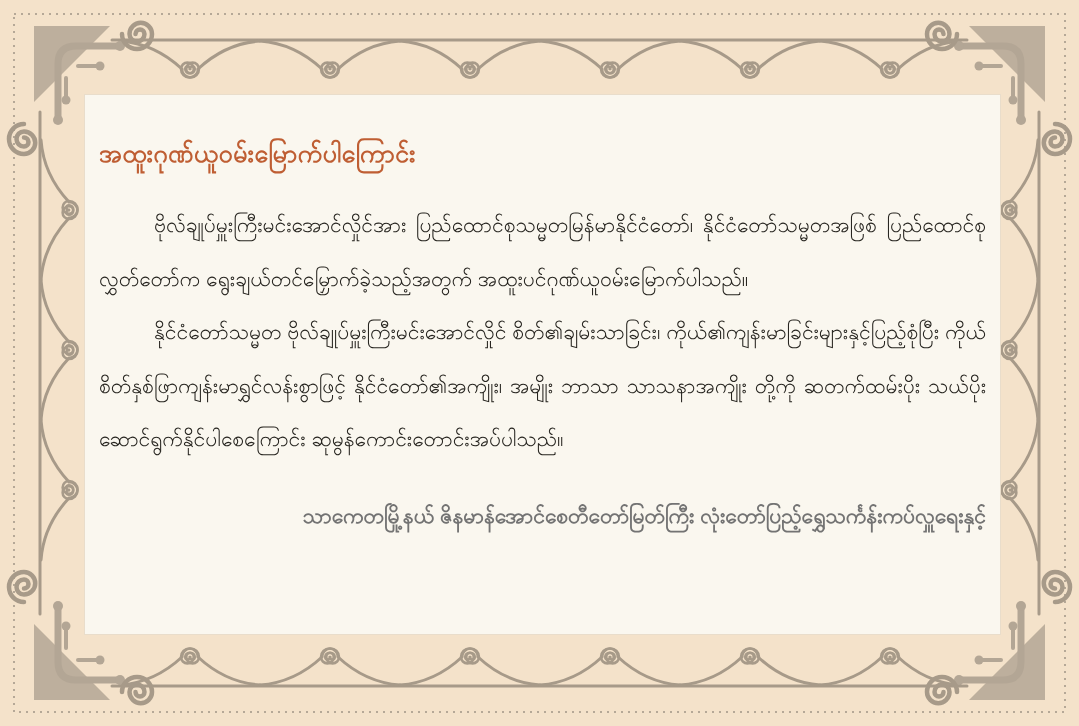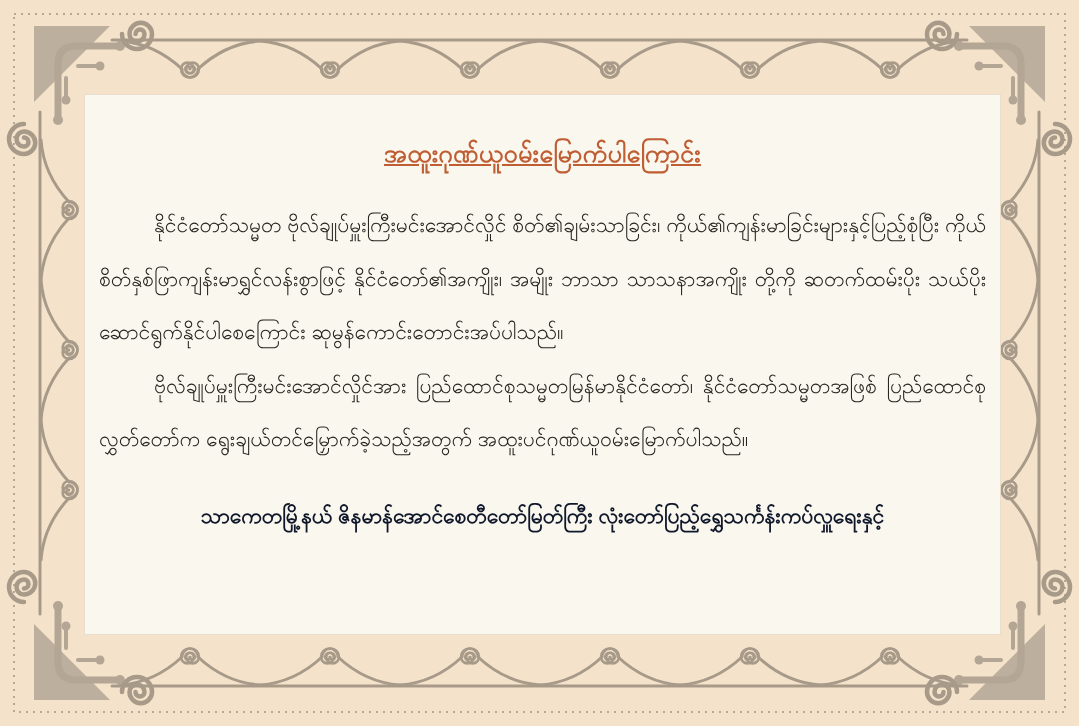--- a/index.html
+++ b/index.html
@@ -15,46 +15,43 @@
     position:absolute;
     left:84px;top:94px;
     width:917px;height:541px;
     background:#faf7ef;
     border:1px solid #e9ddcb;
     box-sizing:border-box;
     padding:26px 14px 0 14px;
   }
   .title{
     margin:16px 0 24px 0;
-    text-align:center;
     font-size:25px;
     font-weight:bold;
     letter-spacing:0.5px;
     color:#bf5e33;
-    text-decoration:underline;
   }
   .body-par{
     margin:0;
     font-size:21px;
     color:#26241f;
     line-height:2.55;
     text-align:justify;
     text-indent:55px;
   }
   .signature{
     margin-top:26px;
     text-align:right;
     font-weight:bold;
   }
   .signature p{
     margin:0;
     font-size:21px;
-    color:#0f172a;
+    color:#737373;
     line-height:2.3;
-    text-align:center;
   }
 </style>
 </head>
 <body>
 
 <div class="page">
 
   <svg class="frame" viewBox="0 0 1079 726" xmlns="http://www.w3.org/2000/svg" aria-hidden="true">
     <defs>
 
@@ -122,21 +119,21 @@
 
     <use href="#corner"></use>
     <use href="#corner" transform="translate(1079,0) scale(-1,1)"></use>
     <use href="#corner" transform="translate(0,726) scale(1,-1)"></use>
     <use href="#corner" transform="translate(1079,726) scale(-1,-1)"></use>
   </svg>
 
   <div class="panel">
     <h1 class="title">အထူးဂုဏ်ယူဝမ်းမြောက်ပါကြောင်း</h1>
 
+    <p class="body-par">ဗိုလ်ချုပ်မှူးကြီးမင်းအောင်လှိုင်အား ပြည်ထောင်စုသမ္မတမြန်မာနိုင်ငံတော်၊ နိုင်ငံတော်သမ္မတအဖြစ် ပြည်ထောင်စုလွှတ်တော်က ရွေးချယ်တင်မြှောက်ခဲ့သည့်အတွက် အထူးပင်ဂုဏ်ယူဝမ်းမြောက်ပါသည်။</p>
+
     <p class="body-par">နိုင်ငံတော်သမ္မတ ဗိုလ်ချုပ်မှူးကြီးမင်းအောင်လှိုင် စိတ်၏ချမ်းသာခြင်း၊ ကိုယ်၏ကျန်းမာခြင်းများနှင့်ပြည့်စုံပြီး ကိုယ်စိတ်နှစ်ဖြာကျန်းမာရွှင်လန်းစွာဖြင့် နိုင်ငံတော်၏အကျိုး၊ အမျိုး ဘာသာ သာသနာအကျိုး တို့ကို ဆတက်ထမ်းပိုး သယ်ပိုးဆောင်ရွက်နိုင်ပါစေကြောင်း ဆုမွန်ကောင်းတောင်းအပ်ပါသည်။</p>
-
-    <p class="body-par">ဗိုလ်ချုပ်မှူးကြီးမင်းအောင်လှိုင်အား ပြည်ထောင်စုသမ္မတမြန်မာနိုင်ငံတော်၊ နိုင်ငံတော်သမ္မတအဖြစ် ပြည်ထောင်စုလွှတ်တော်က ရွေးချယ်တင်မြှောက်ခဲ့သည့်အတွက် အထူးပင်ဂုဏ်ယူဝမ်းမြောက်ပါသည်။</p>
 
     <div class="signature">
       <p>သာကေတမြို့နယ် ဇိနမာန်အောင်စေတီတော်မြတ်ကြီး လုံးတော်ပြည့်ရွှေသင်္ကန်းကပ်လှူရေးနှင့်</p>
     </div>
   </div>
 </div>
 
 </body></html>

